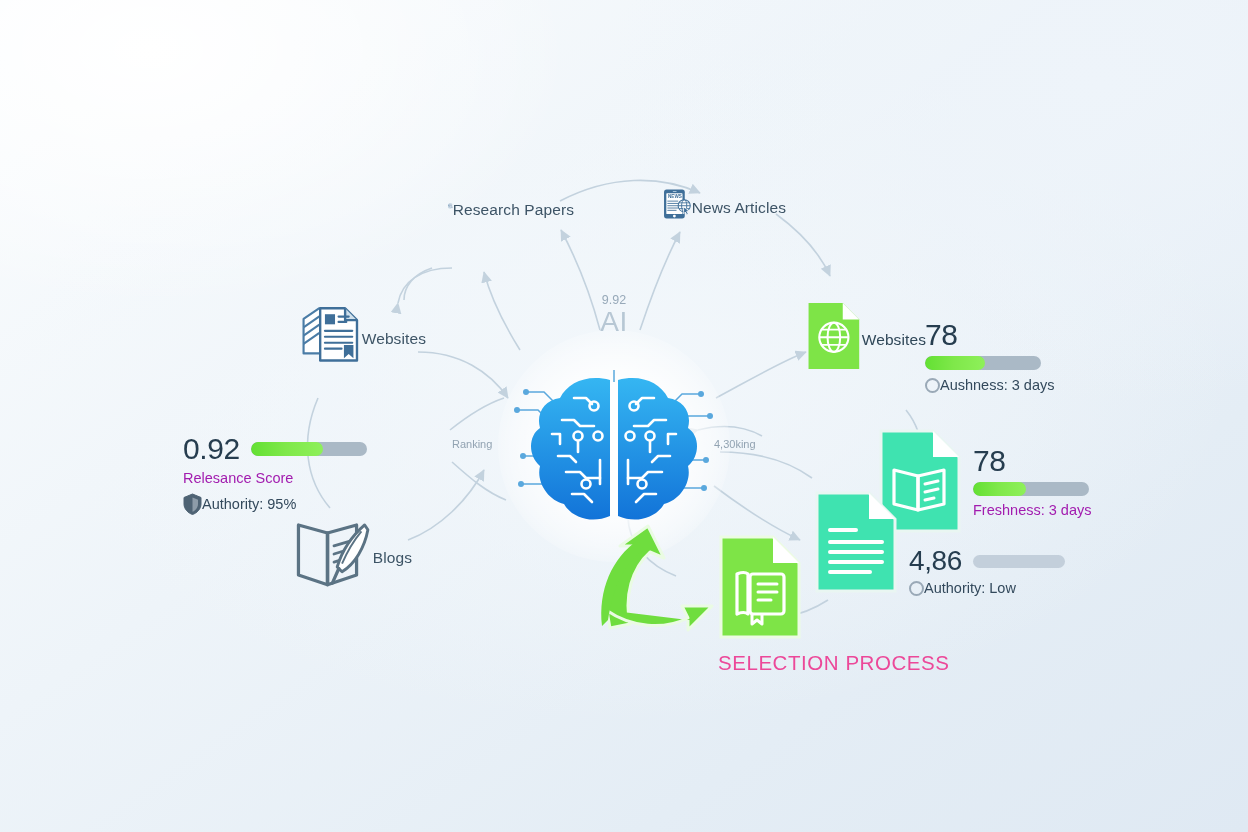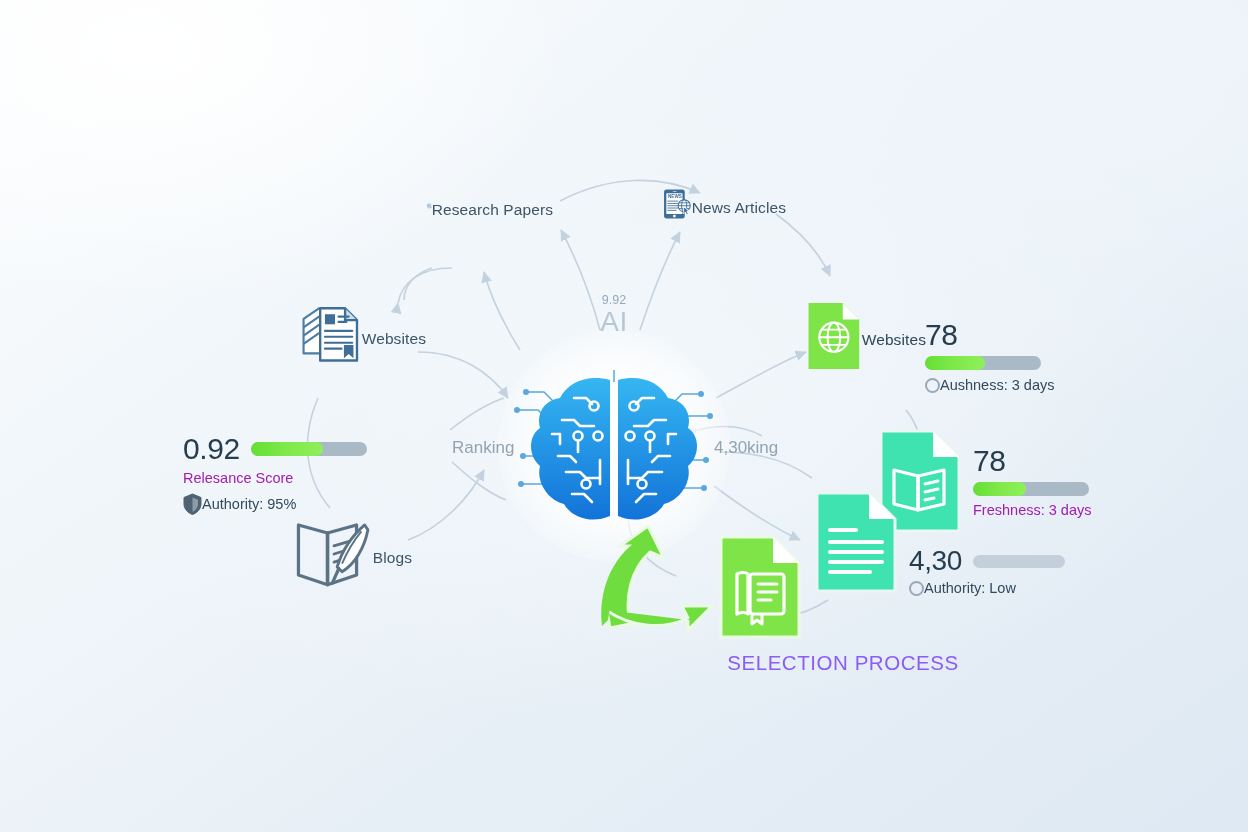--- a/index.html
+++ b/index.html
@@ -51,26 +51,26 @@
     background: radial-gradient(circle at 50% 50%, #ffffff 0%, rgba(255,255,255,.92) 38%, rgba(255,255,255,.45) 62%, rgba(255,255,255,0) 78%);
     border-radius: 50%;
   }
   #aiText {
     position: absolute; left: 0; right: 0; top: -36px; text-align: center; pointer-events: none;
   }
   #aiText .ai-small { font-size: 12.5px; color: #97a9b9; line-height: 1; display: block; }
   #aiText .ai-big { font-size: 28px; color: #b7c7d4; line-height: 1.05; display: block; letter-spacing: .5px; }
 
   .flowlbl {
-    position: absolute; font-size: 17px; color: #8e a; color: #92a3b2; white-space: nowrap;
+    position: absolute; font-size: 11px; color: #8e a; color: #92a3b2; white-space: nowrap;
   }
 
   #selproc {
-    position: absolute; left: 718px; top: 651px; width: 250px; text-align: center;
-    font-size: 20.5px; letter-spacing: .55px; color: #8b5cf6; font-weight: 400;
+    position: absolute; left: 718px; top: 651px; width: 250px; 
+    font-size: 20.5px; letter-spacing: .55px; color: #ec4899; font-weight: 400;
   }
 
   svg { display: block; }
   .lnk { fill: none; stroke: #c3d2de; stroke-width: 1.6; }
   .lnk-h { fill: #c3d2de; }
 </style>
 </head>
 <body>
 
 <div id="stage">
@@ -104,21 +104,21 @@
     <path class="lnk" d="M698,430 C722,424 744,426 762,436" marker-start="url(#ah)"></path>
 
     <path class="lnk" d="M628,516 C628,544 650,566 676,576"></path>
 
     <path class="lnk" d="M318,398 C300,440 306,480 330,508"></path>
 
     <path class="lnk" d="M906,410 C930,440 926,486 900,510"></path>
     <path class="lnk" d="M828,600 C800,618 770,622 744,614"></path>
   </svg>
 
-  <div class="node" style="left:427px; top:152px; width:126px;text-align:center;">
+  <div class="node" style="left:448px; top:152px; width:126px;text-align:center;">
     <svg width="100" height="108" viewBox="0 0 100 108">
       <g stroke="#4a7ca6" fill="none" stroke-width="4">
         <rect x="10" y="14" width="56" height="82" rx="9" fill="#f7fbfd"></rect>
         <rect x="24" y="6" width="58" height="86" rx="9" fill="#ffffff"></rect>
       </g>
       <g stroke="#3f6f99" stroke-width="4.4" stroke-linecap="round">
         <line x1="6" y1="34" x2="20" y2="34"></line>
         <line x1="6" y1="44" x2="20" y2="44"></line>
         <line x1="6" y1="54" x2="20" y2="54"></line>
       </g>
@@ -383,21 +383,21 @@
   <div class="metric" style="left:973px; top:446px;">
     <div class="mval">78</div>
     <div class="bar" style="margin-top:6px;">
       <span class="fill" style="width:46%"></span>
     </div>
     <div class="mlbl">Freshness: 3 days</div>
   </div>
 
   <div class="metric" style="left:909px; top:547px;">
     <div class="mrow">
-      <span class="mval small">4,30</span>
+      <span class="mval small">4,86</span>
       <span class="bar empty" style="width:92px;height:13px;"></span>
     </div>
     <div class="mlbl2" style="margin-top:5px;">
       <span class="circ"></span>
       <span>Authority: Low</span>
     </div>
   </div>
 
 </div>
 

